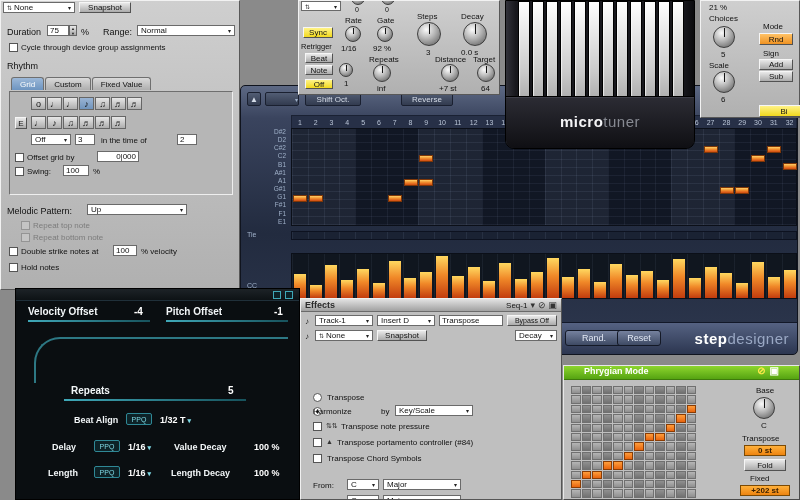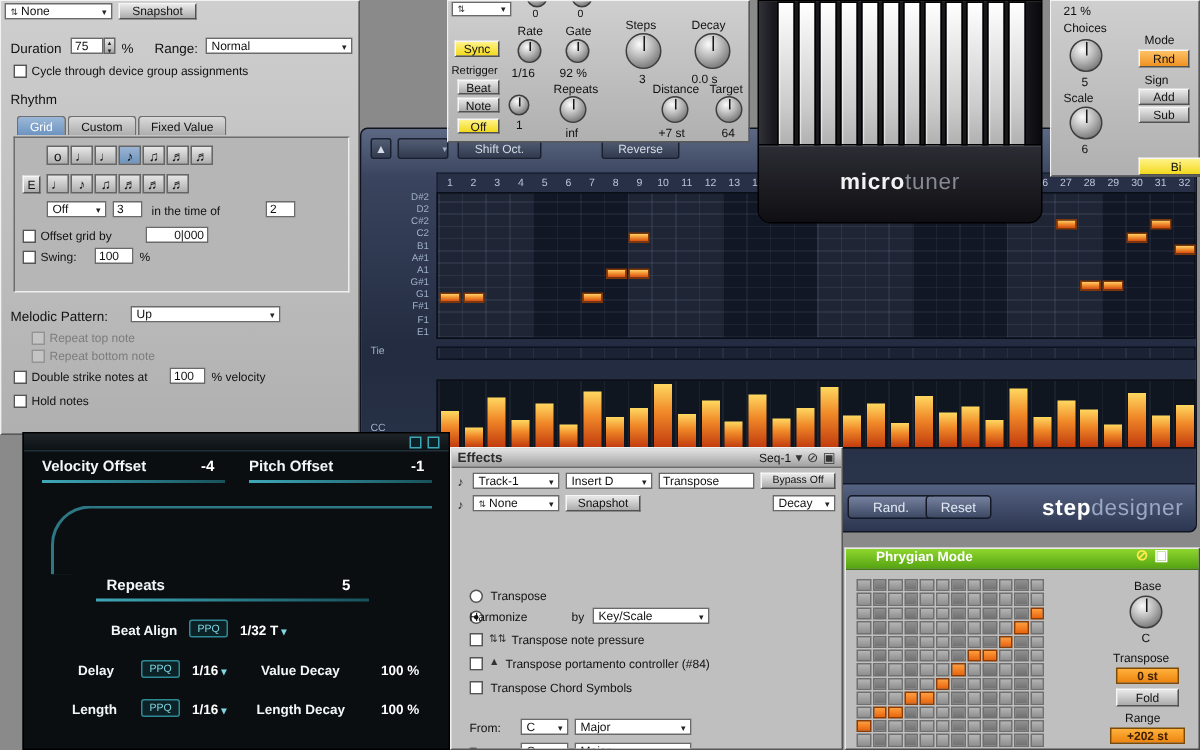--- a/index.html
+++ b/index.html
@@ -690,15 +690,15 @@
     </div>
 
   <div class="lbl s8" style="left:192px;top:20px">Base</div>
   <div class="knob" style="left:189px;top:31px;width:22px;height:22px"></div>
   <div class="val" style="left:197px;top:55px">C</div>
 
   <div class="lbl s8" style="left:178px;top:68px">Transpose</div>
   <div class="lcd" style="left:180px;top:79px;width:42px;height:11px">0 st</div>
   <div class="btn" style="left:180px;top:93px;width:42px;height:12px">Fold</div>
 
-  <div class="lbl s8" style="left:186px;top:108px">Range</div>
+  <div class="lbl s8" style="left:186px;top:108px">Fixed</div>
   <div class="lcd" style="left:176px;top:119px;width:50px;height:11px">+202 st</div>
 </div>
 
 </body></html>

